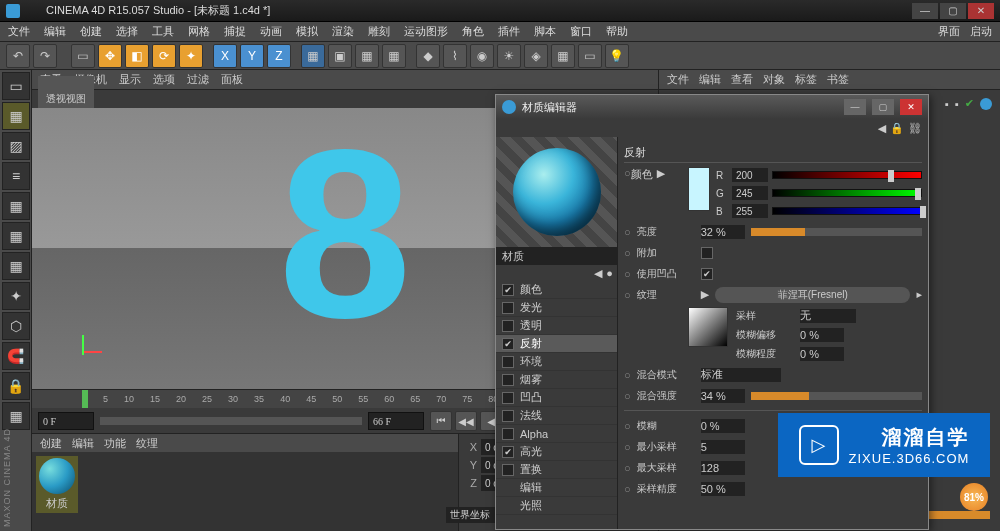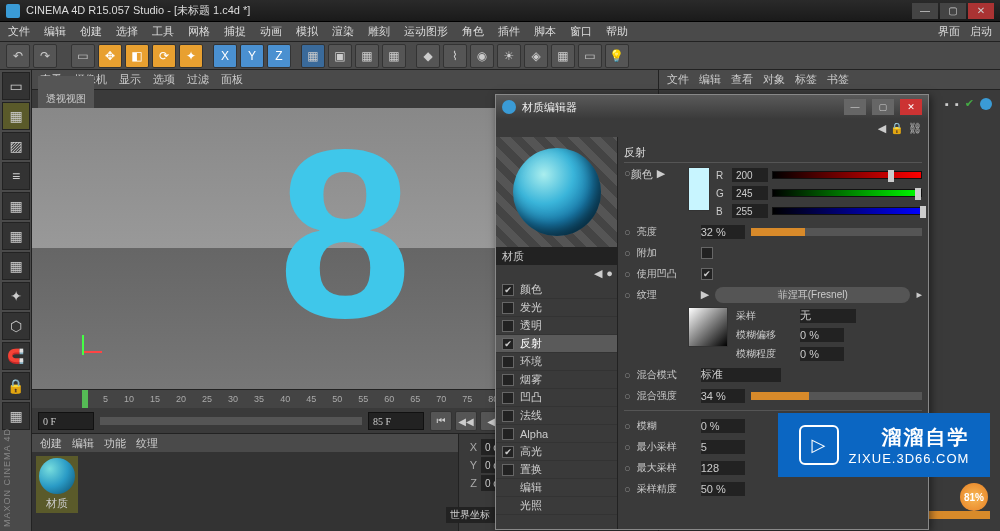--- a/index.html
+++ b/index.html
@@ -1,19 +1,19 @@
 <!DOCTYPE html>
 <html><head>
 <meta charset="utf-8">
 <style>
 * { margin: 0; padding: 0; box-sizing: border-box; font-family: "Microsoft YaHei", sans-serif; }
 body { background: #3a3a3a; color: #ccc; font-size: 11px; width: 1000px; height: 531px; overflow: hidden; position: relative; }
 .titlebar { background: linear-gradient(#2a2a2a, #1a1a1a); height: 22px; display: flex; align-items: center; padding: 0 6px; border-bottom: 1px solid #000; }
 .titlebar .icon { width: 14px; height: 14px; background: #3a9bd6; border-radius: 2px; margin-right: 6px; }
-.titlebar .title { color: #ddd; flex: 1; font-size: 11px; }
+.titlebar .title { color: #ddd; flex: 1; font-size: 11px; margin-left: 20px; }
 .titlebar .winbtns { display: flex; gap: 2px; }
 .titlebar .winbtn { width: 26px; height: 16px; background: #444; display: flex; align-items: center; justify-content: center; font-size: 10px; }
 .titlebar .winbtn.close { background: #a33; }
 .menubar { background: #4a4a4a; height: 20px; display: flex; align-items: center; padding: 0 8px; gap: 14px; border-bottom: 1px solid #222; justify-content: space-between; }
 .menubar .left { display: flex; gap: 14px; }
 .menubar .right { display: flex; gap: 10px; }
 .menubar span { color: #ddd; cursor: default; }
 .toolbar { background: #4a4a4a; height: 28px; display: flex; align-items: center; padding: 2px 6px; gap: 3px; border-bottom: 1px solid #222; }
 .tbtn { width: 24px; height: 24px; background: #555; border: 1px solid #333; border-radius: 2px; display: flex; align-items: center; justify-content: center; font-size: 12px; }
 .tbtn.orange { background: #e8a030; color: #fff; }
@@ -229,21 +229,21 @@
           <span>65</span>
           <span>70</span>
           <span>75</span>
           <span>80</span>
           <span>85</span>
           <span>90</span>
         </div>
       <div class="playbar">
         <div class="frame-field">0 F</div>
         <div style="flex:1;height:8px;background:#555;"></div>
-        <div class="frame-field">85 F</div>
+        <div class="frame-field">66 F</div>
         <div class="playbtns">
           <div class="playbtn">⏮</div>
           <div class="playbtn">◀◀</div>
           <div class="playbtn">◀</div>
           <div class="playbtn">▶</div>
           <div class="playbtn">▶</div>
           <div class="playbtn">▶▶</div>
           <div class="playbtn">⏭</div>
           <div class="playbtn">●</div>
           <div class="playbtn">◉</div>

